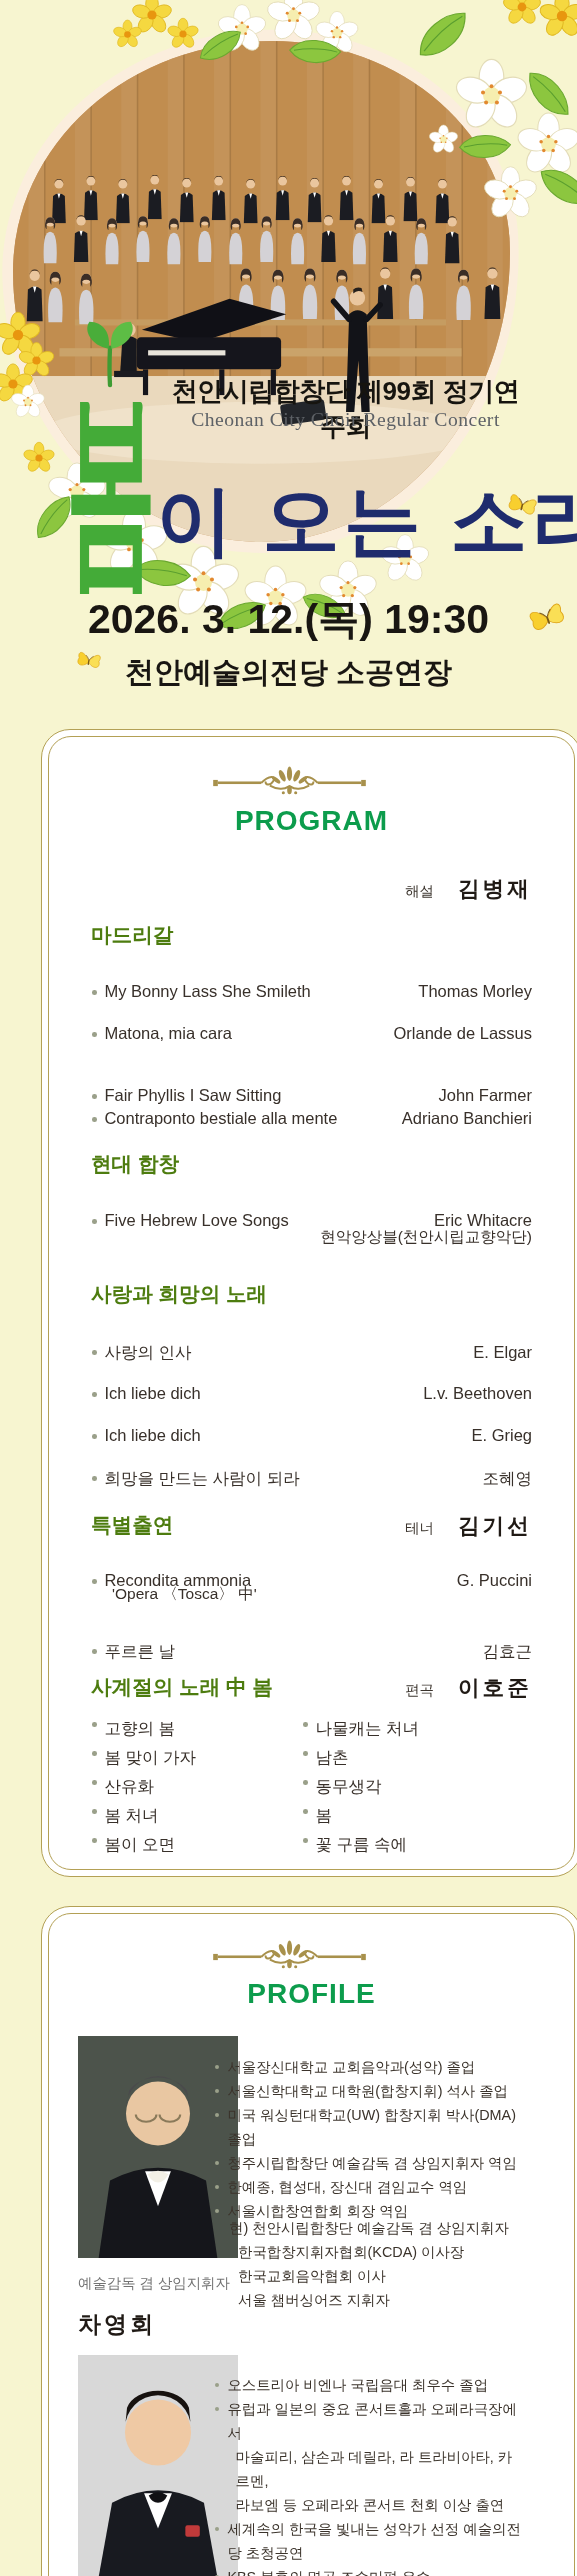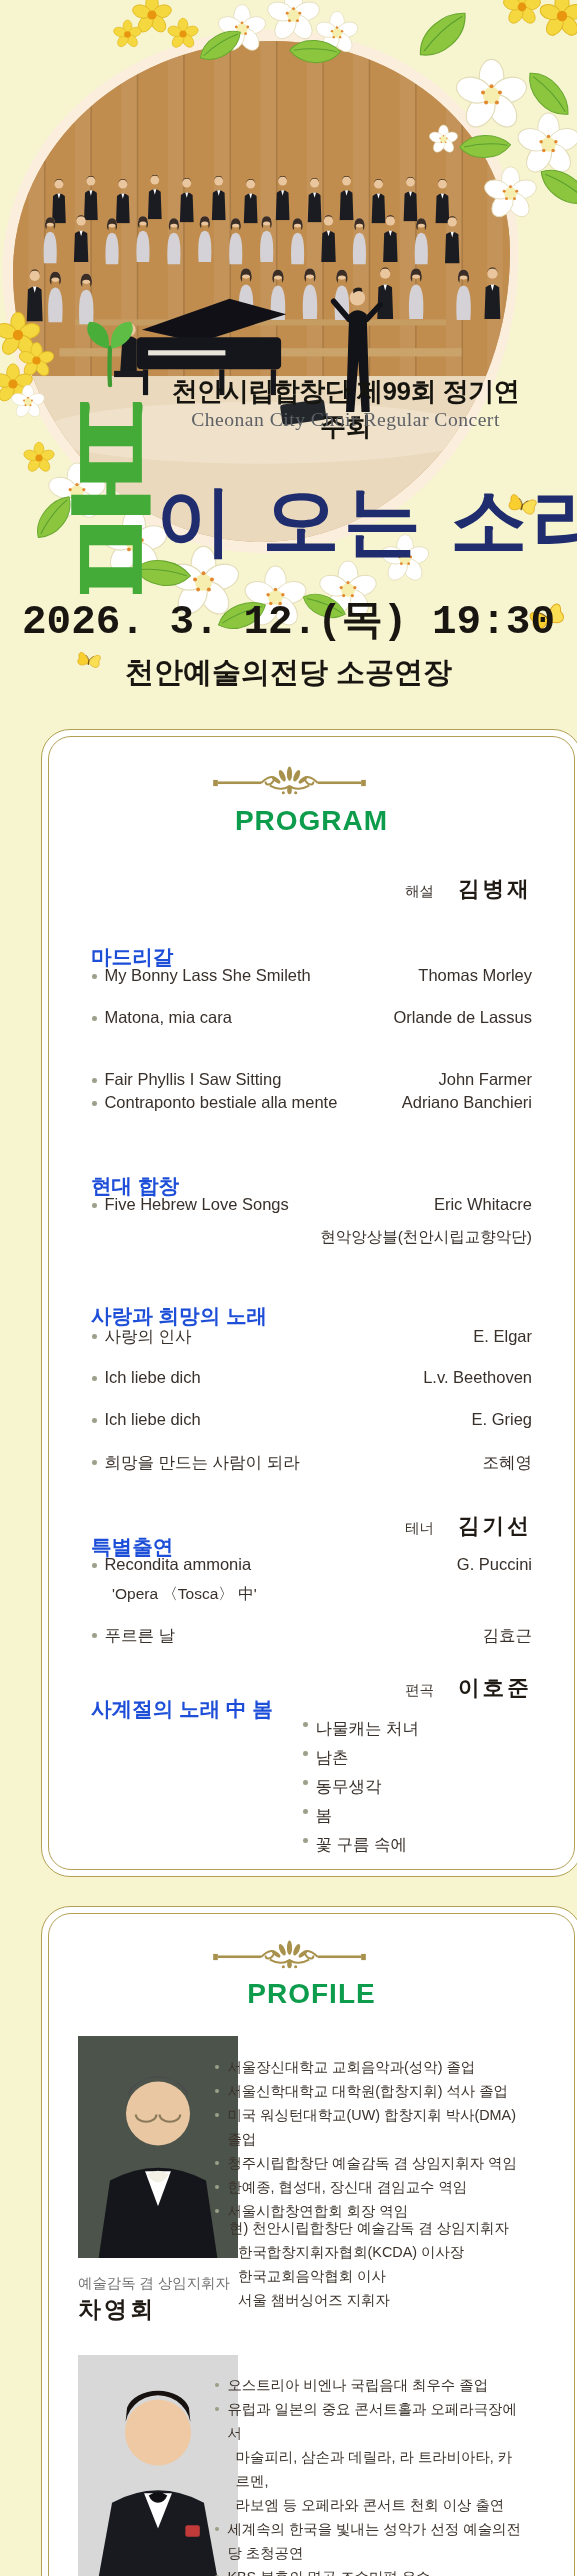--- a/index.html
+++ b/index.html
@@ -14,32 +14,32 @@
   
   .title-kr{position:absolute;left:165px;top:374px;width:361px;text-align:center;
     font-size:26px;font-weight:800;color:#16140f;letter-spacing:-0.5px;}
   .title-en{position:absolute;left:165px;top:409px;width:361px;text-align:center;
     font-family:"Liberation Serif","DejaVu Serif",serif;font-size:19.6px;color:#5d6166;letter-spacing:0.5px;}
   .spring-char{position:absolute;left:66px;top:382px;font-size:155px;line-height:1;
     font-weight:800;color:#44ab38;transform:scale(0.58,1.35);transform-origin:left top;}
   .main-rest{position:absolute;left:156px;top:478px;width:381px;font-size:77px;line-height:1.1;
     font-weight:800;color:#1f2c6d;letter-spacing:4.1px;white-space:nowrap;}
   .date-line{position:absolute;left:0;top:592px;width:577px;text-align:center;
-    font-size:41px;font-weight:800;color:#191612;font-family:Liberation Mono, monospace;}
+    font-size:41px;font-weight:800;color:#191612;}
   .venue-line{position:absolute;left:0;top:653px;width:577px;text-align:center;
     font-size:29px;font-weight:700;color:#191612;}
   
   .card{position:absolute;left:41px;width:495px;background:#fff;border:1.5px solid #b3a055;border-radius:29px;padding-left:44px;}
   .card-inner{position:absolute;left:6.2px;top:6.2px;right:6.2px;bottom:6.2px;border:1px solid #b3a055;border-radius:23px;}
   .sect-title{position:absolute;left:0;width:100%;text-align:center;font-size:28px;font-weight:800;
     color:#0c9c4c;letter-spacing:1px;}
-  .p-head{position:absolute;left:49px;font-size:20.6px;font-weight:800;color:#1d4ed8;margin-top:22px;}
+  .p-head{position:absolute;left:49px;font-size:20.6px;font-weight:800;color:#4d7c0f;}
   .p-row{position:absolute;left:49px;right:49px;display:flex;justify-content:space-between;
     align-items:baseline;font-size:16.5px;color:#38302a;font-weight:500;}
-  .p-row .t{position:relative;padding-left:13.4px;}
+  .p-row .t{position:relative;padding-left:13.4px;margin-top:16px;}
   .p-row .t::before,.col-item::before{content:"";position:absolute;left:1px;top:8.2px;width:4.6px;height:4.6px;
     border-radius:50%;background:#9aa08a;}
   .p-note{position:absolute;right:49px;font-size:15.5px;color:#38302a;}
   .p-sub{position:absolute;left:70px;font-size:15.5px;color:#38302a;}
   .who{position:absolute;right:49px;display:flex;align-items:baseline;gap:24px;}
   .who .lbl{font-size:14.4px;color:#3a332c;}
   .who .nm{font-size:21.6px;font-weight:800;color:#201a15;letter-spacing:3.1px;}
   .song-col{position:absolute;width:196px;font-size:16.5px;color:#38302a;font-weight:500;}
   .col-item{position:relative;padding-left:13.4px;height:29px;line-height:29px;}
   
@@ -455,20 +455,27 @@
     <div class="p-row" style="top:895px">
       <span class="t">푸르른 날</span>
       <span class="c">김효근</span>
     </div>
 
     <div class="p-head" style="top:943px">사계절의 노래 中 봄</div>
     <div class="who" style="top:943px">
       <span class="lbl">편곡</span>
       <span class="nm">이호준</span>
     </div>
+    <div class="song-col" style="left:49px;top:984px">
+      <div class="col-item">고향의 봄</div>
+      <div class="col-item">봄 맞이 가자</div>
+      <div class="col-item">산유화</div>
+      <div class="col-item">봄 처녀</div>
+      <div class="col-item">봄이 오면</div>
+    </div>
     <div class="song-col" style="left:260px;top:984px">
       <div class="col-item">나물캐는 처녀</div>
       <div class="col-item">남촌</div>
       <div class="col-item">동무생각</div>
       <div class="col-item">봄</div>
       <div class="col-item">꽃 구름 속에</div>
     </div>
   </div>
 
   <div class="card" style="top:1906px;height:1352px">
@@ -484,21 +491,21 @@
         <rect width="310" height="430" fill="#3e463e" opacity="0.5"></rect>
         <circle cx="155" cy="150" r="62" fill="#e9c7a2"></circle>
         <path d="M93 140 a62 62 0 0 1 124 0 l-6 -34 a60 40 0 0 0 -112 0 Z" fill="#4a4a4c"></path>
         <path d="M112 152 a20 14 0 1 0 40 0 M158 152 a20 14 0 1 0 40 0" stroke="#8a7a5a" stroke-width="4" fill="none"></path>
         <path d="M40 430 L62 280 Q155 230 248 280 L270 430 Z" fill="#15161b"></path>
         <path d="M130 262 L180 262 L155 330 Z" fill="#ffffff"></path>
         <path d="M135 268 q20 -14 40 0 q-8 16 -20 16 q-12 0 -20 -16" fill="#f3f0e6"></path>
       </svg>
     </div>
     <div class="prole" style="left:36px;top:367px">예술감독 겸 상임지휘자</div>
-    <div class="pname" style="left:36px;top:387px">차영회</div>
+    <div class="pname" style="left:36px;top:402px">차영회</div>
     <div class="bullets" style="top:148px">
       <div class="b">서울장신대학교 교회음악과(성악) 졸업</div>
       <div class="b">서울신학대학교 대학원(합창지휘) 석사 졸업</div>
       <div class="b">미국 워싱턴대학교(UW) 합창지휘 박사(DMA) 졸업</div>
       <div class="b">청주시립합창단 예술감독 겸 상임지휘자 역임</div>
       <div class="b">한예종, 협성대, 장신대 겸임교수 역임</div>
       <div class="b">서울시합창연합회 회장 역임</div>
     </div>
     <div class="bullets" style="top:309px">
       <div class="cur0">현) 천안시립합창단 예술감독 겸 상임지휘자</div>

